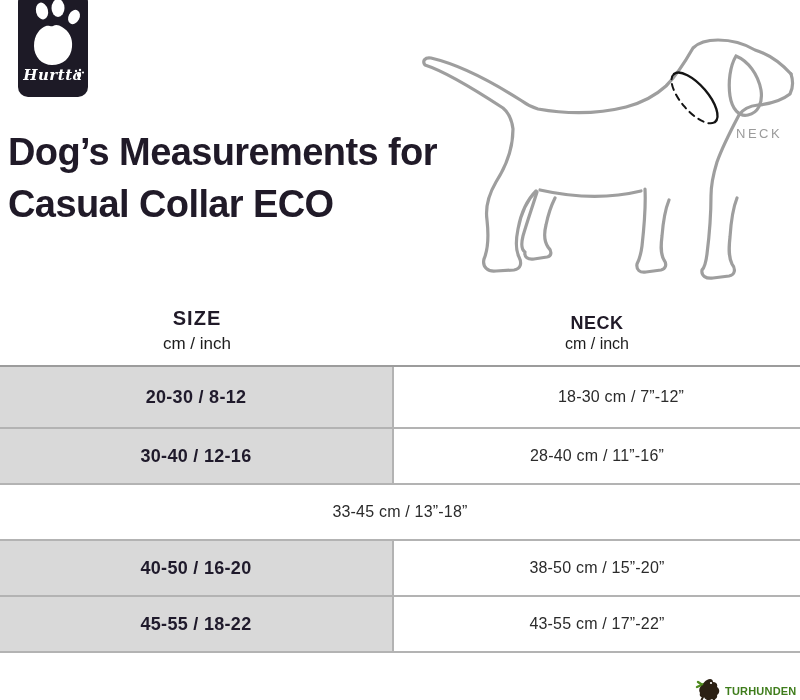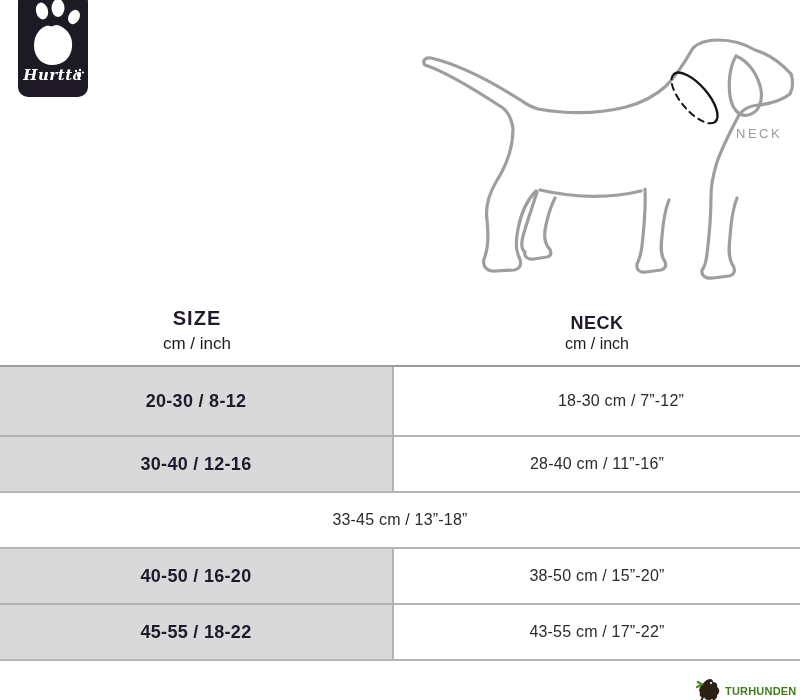--- a/index.html
+++ b/index.html
@@ -41,21 +41,21 @@
   .thead-neck { position:absolute; left:394px; top:313px; width:406px; text-align:center; color:#201a28; }
   .thead-neck .big { font-size:18px; font-weight:700; letter-spacing:0.5px; line-height:21px; }
   .thead-neck .unit { font-size:16px; line-height:19px; color:#1c1c1c; }
 
   
   .table {
     position:absolute; left:0; top:365px; width:800px; height:335px;
     border-top:2px solid #9c9c9c; overflow:hidden;
   }
   .row { display:flex; height:56px; border-bottom:2px solid #b3b3b3; }
-  .row.first { height:70px;gap:48px; }
+  .row.first { height:62px;gap:48px; }
   .cell-size {
     width:394px; background:#d9d9d9; border-right:2px solid #b3b3b3;
     display:flex; align-items:center; justify-content:center;
     font-size:18px; font-weight:700; color:#1f1a2b; letter-spacing:0.3px;
   }
   .cell-neck {
     flex:1; background:#ffffff;
     display:flex; align-items:center; justify-content:center;
     font-size:16px; font-weight:400; color:#2b2b2b; letter-spacing:0.2px;border-radius:7px;
   }
@@ -80,20 +80,24 @@
       <g>
         <circle cx="61" cy="83" r="2.2" fill="#ffffff"></circle>
         <circle cx="58" cy="79" r="1.2" fill="#ffffff"></circle>
         <circle cx="62" cy="78" r="1.2" fill="#ffffff"></circle>
         <circle cx="65" cy="80.5" r="1.1" fill="#ffffff"></circle>
       </g>
     </svg>
     <div class="logo-word">Hurtta</div>
   </div>
 
+  <h1 class="title">
+    <span>Dog’s Measurements for</span><br>
+    <span>Casual Collar ECO</span>
+  </h1>
 
   <svg class="dog-svg" width="400" height="300" viewBox="0 0 400 300">
     <g fill="none" stroke="#9e9e9e" stroke-width="3.2" stroke-linecap="round" stroke-linejoin="round">
 
       <path d="M391,74
         C380,62 368,54 355,50
         C345,44 332,40 318,40
         C306,40 298,43 293,48
         C285,62 276,76 266,86
         C254,97 241,103 226,107

